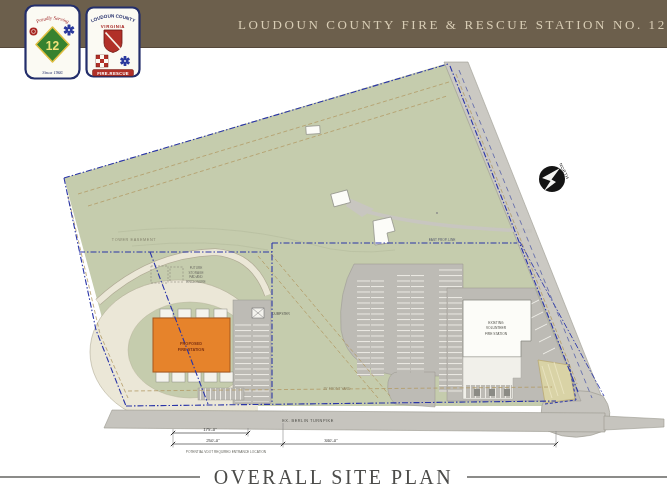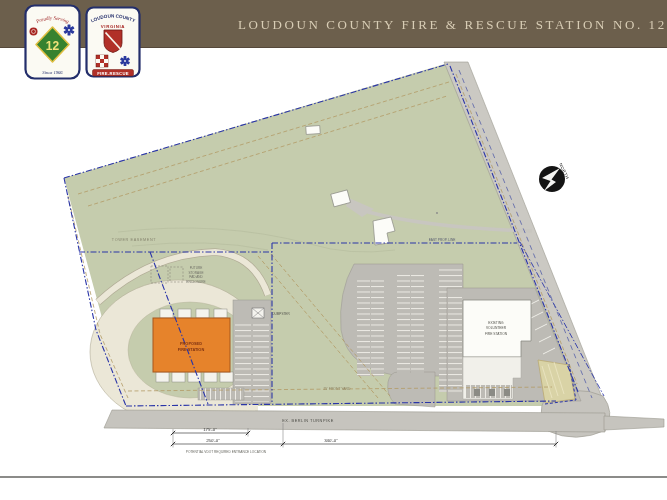--- a/index.html
+++ b/index.html
@@ -261,14 +261,15 @@
     <rect x="-1.4" y="-5" width="2.8" height="10" rx="0.5" transform="rotate(60)"></rect>
     <rect x="-1.4" y="-5" width="2.8" height="10" rx="0.5" transform="rotate(120)"></rect>
     <circle r="0.9" fill="#fbfaf3"></circle>
   </g>
   <rect x="7.5" y="63.5" width="41" height="6.5" rx="1.5" fill="#b13028" stroke="#6e1813" stroke-width="0.5"></rect>
   <text x="28" y="68.5" font-size="4.2" font-weight="bold" letter-spacing="0.3" fill="#ffffff" text-anchor="middle">FIRE-RESCUE</text>
 </svg>
 
 <div class="footer">
   <div class="rule"></div>
+  <div class="footer-title">OVERALL SITE PLAN</div>
   <div class="rule"></div>
 </div>
 
 </body></html>

